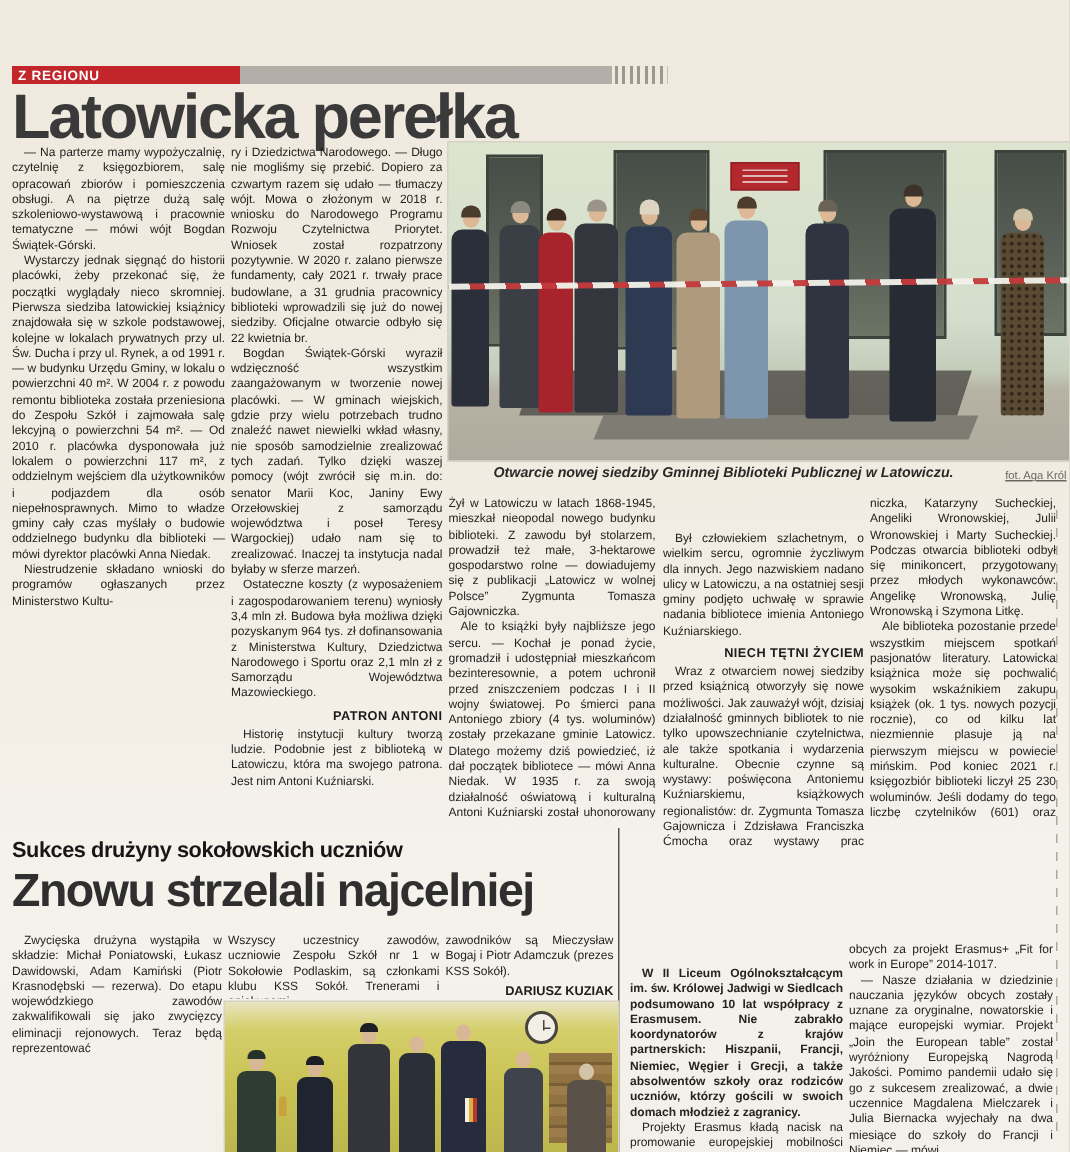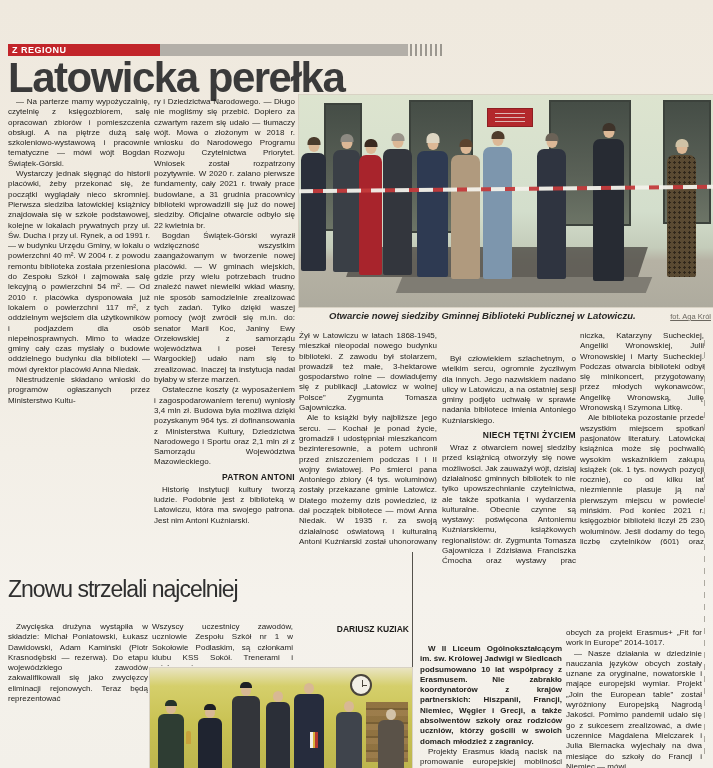--- a/index.html
+++ b/index.html
@@ -43,21 +43,21 @@
   .person .hair { position:absolute; left:50%; transform:translateX(-50%); top:-16px; width:13px; height:8px; border-radius:6px 6px 0 0; }
   
   .caption-row { position:absolute; left:299px; top:310px; width:414px; height:14px; }
   .caption { position:absolute; left:30px; top:0; font-size:9.5px; font-weight:bold; font-style:italic; color:#2a2927; }
   .credit { position:absolute; right:2px; top:2px; font-size:7.5px; color:#6b675f;text-decoration:underline; }
   
   .vdiv { position:absolute; left:412px; top:552px; width:1px; height:216px; background:#55524c; }
   .edge-dash { position:absolute; left:704px; top:340px; width:1px; height:420px;
     background:repeating-linear-gradient(180deg,#8d897f 0 6px,transparent 6px 12px); opacity:.7; }
   .kicker { position:absolute; left:8px; top:559px; font-size:14.5px; font-weight:bold; color:#171717; letter-spacing:-.3px; }
-  .headline2 { position:absolute; left:8px; top:576px; font-size:23px; font-weight:normal; color:#2f2f2f; letter-spacing:-1px; }
+  .headline2 { position:absolute; left:8px; top:576px; font-size:31px; font-weight:bold; color:#2f2f2f; letter-spacing:-1px; }
   .headline3 { position:absolute; left:420px; top:553px; font-size:23px; font-weight:bold; color:#2f2f2f; letter-spacing:-.5px; line-height:26px; }
   
   .photo2 { position:absolute; left:150px; top:668px; width:262px; height:100px; overflow:hidden;
     background:linear-gradient(180deg,#e9e4c2 0%,#d5cf6b 18%,#c9c253 55%,#bdb64e 100%); box-shadow:0 0 0 1px #d8d2c4; }
   .clock { position:absolute; left:200px; top:6px; width:22px; height:22px; border-radius:50%;
     background:#f2efe6; border:2px solid #4a453c; }
   .clock::before { content:""; position:absolute; left:10px; top:4px; width:1px; height:7px; background:#4a453c; }
   .clock::after { content:""; position:absolute; left:10px; top:9px; width:5px; height:1px; background:#4a453c; }
   .plaques { position:absolute; left:216px; top:34px; width:42px; height:60px;
     background:repeating-linear-gradient(180deg,#8a6a3f 0 6px,#6f5431 6px 8px,#97754a 8px 14px); opacity:.9; }
@@ -163,28 +163,30 @@
   </div>
   <div class="col" style="left:580px; top:331px; width:124px; height:214px;">
     <p>niczka, Katarzyny Sucheckiej, Angeliki Wronowskiej, Julii Wronowskiej i Marty Sucheckiej. Podczas otwarcia biblioteki odbył się minikoncert, przygotowany przez młodych wykonawców: Angelikę Wronowską, Julię Wronowską i Szymona Litkę.</p>
     <p class="ind">Ale biblioteka pozostanie przede wszystkim miejscem spotkań pasjonatów literatury. Latowicka książnica może się pochwalić wysokim wskaźnikiem zakupu książek (ok. 1 tys. nowych pozycji rocznie), co od kilku lat niezmiennie plasuje ją na pierwszym miejscu w powiecie mińskim. Pod koniec 2021 r. księgozbiór biblioteki liczył 25 230 woluminów. Jeśli dodamy do tego liczbę czytelników (601) oraz wypożyczonych przez nich książek (ponad 8 tys.), o przyszłości czytelnictwa można myśleć z nadzieją.</p>
 
   </div>
 
   <div class="vdiv"></div>
   <div class="edge-dash"></div>
 
+  <div class="kicker">Sukces drużyny sokołowskich uczniów</div>
   <div class="headline2">Znowu strzelali najcelniej</div>
   <div class="col" style="left:8px; top:622px; width:140px; height:146px;">
     <p class="ind">Zwycięska drużyna wystąpiła w składzie: Michał Poniatowski, Łukasz Dawidowski, Adam Kamiński (Piotr Krasnodębski — rezerwa). Do etapu wojewódzkiego zawodów zakwalifikowali się jako zwycięzcy eliminacji rejonowych. Teraz będą reprezentować</p>
   </div>
   <div class="col" style="left:152px; top:622px; width:141px; height:44px;">
     <p>Wszyscy uczestnicy zawodów, uczniowie Zespołu Szkół nr 1 w Sokołowie Podlaskim, są członkami klubu KSS Sokół. Trenerami i opiekunami</p>
   </div>
   <div class="col" style="left:297px; top:622px; width:112px; height:48px;">
+    <p>zawodników są Mieczysław Bogaj i Piotr Adamczuk (prezes KSS Sokół).</p>
     <div class="byline">DARIUSZ KUZIAK</div>
   </div>
 
   <div class="photo2">
     <div class="clock"></div>
     <div class="plaques"></div>
     <div class="trophy" style="left:26px; top:66px;"></div>
     <div class="trophy" style="left:36px; top:63px; height:13px;"></div>
     <div class="fig" style="left:8px;  top:46px; width:26px; height:54px; background:#2e3d33;">
         <span class="head"></span>

